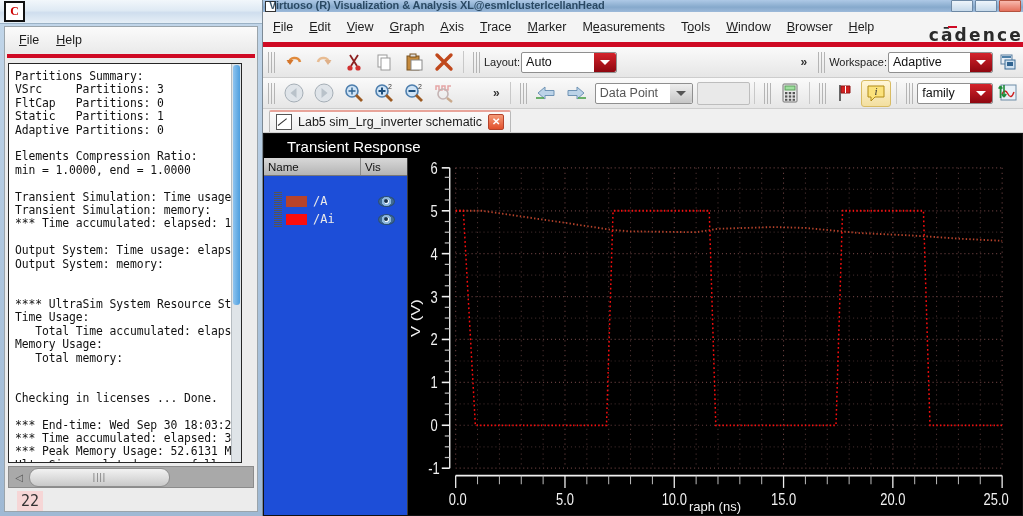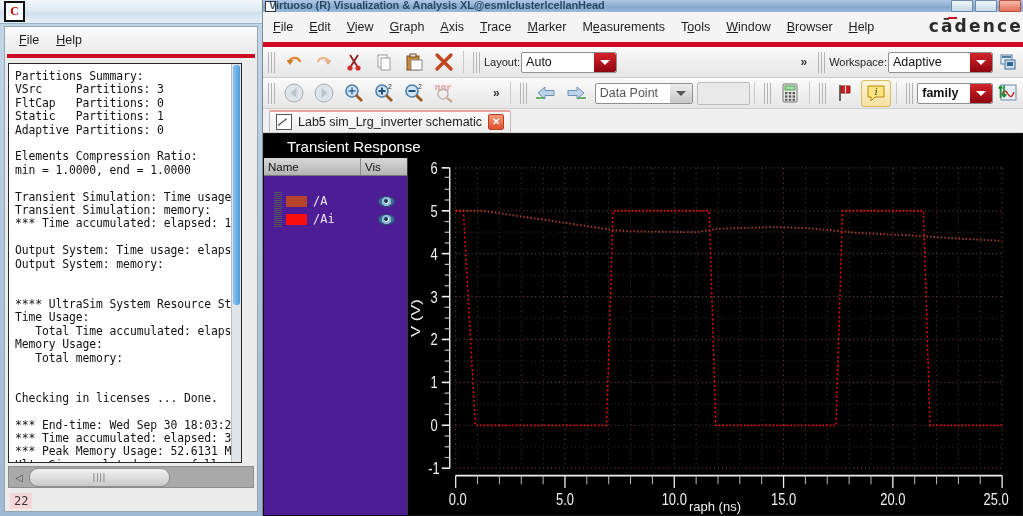--- a/index.html
+++ b/index.html
@@ -64,21 +64,21 @@
   #log-vthumb{position:absolute;left:1px;top:1px;width:7px;height:240px;
     background:linear-gradient(90deg,#8fc4ef,#4d9ede);border-radius:3px;}
   #logwin-hscrollwrap{margin:3px 3px 0 3px;height:22px;display:flex;align-items:center;
     background:#a9a9a9;border:1px solid #8b8b8b;box-sizing:border-box;}
   #log-harrow{width:20px;height:18px;display:flex;align-items:center;justify-content:center;
     color:#555;font-size:10px;}
   #log-hthumb{height:17px;flex:0 0 139px;border-radius:9px;
     background:linear-gradient(180deg,#f2f2f2,#c9c9c9);border:1px solid #8e8e8e;
     display:flex;align-items:center;justify-content:center;color:#777;font-size:9px;letter-spacing:1px;}
   #logwin-statuswrap{margin:3px 0 0 0;height:20px;background:#ececec;display:flex;align-items:center;}
-  #logwin-status{margin-left:5px;background:#f6d6d6;color:#333;font-size:12px;
+  #logwin-status{margin-left:12px;background:#f6d6d6;color:#333;font-size:15px;
     font-family:"DejaVu Sans Mono",monospace;padding:1px 4px;}
 
   
   #vwin{left:262px;top:0;width:761px;height:516px;background:#f0f0f0;
     border-left:1px solid #7d8a95;box-sizing:border-box;}
   #v-title{
     height:12px;width:100%;
     background:linear-gradient(180deg,#aec9e6 0%,#86a9cc 60%,#9dbada 100%);
     display:flex;align-items:center;overflow:hidden;box-sizing:border-box;
     padding-left:6px;position:relative;
@@ -89,21 +89,21 @@
     transform:translateY(-1px);letter-spacing:-0.1px;opacity:.85;}
   #v-winbtns{position:absolute;right:2px;top:0px;display:flex;gap:2px;}
   #v-winbtns span{width:20px;height:10px;border:1px solid #6d88a4;
     background:linear-gradient(180deg,#eef5fb,#c6d9ea);display:block;border-radius:1px;}
   #v-winbtns span.close{background:linear-gradient(180deg,#f8b9ae,#e4705c);border-color:#b4523f;}
 
   #v-menubar{height:30px;background:#f4f4f4;display:flex;align-items:center;
     padding-left:10px;box-sizing:border-box;position:relative;}
   #v-menubar .mi{font-size:12.5px;color:#1c1c1c;margin-right:16px;cursor:default;white-space:nowrap;}
   #v-menubar .mi u{text-decoration:underline;}
-  #cadence-logo{position:absolute;right:0px;top:4px;font-family:"DejaVu Sans",sans-serif;
+  #cadence-logo{position:absolute;right:0px;top:13px;font-family:"DejaVu Sans",sans-serif;
     font-size:17px;letter-spacing:2.2px;color:#2b2b2b;font-weight:600;}
   #cadence-logo .bar{position:absolute;left:19px;top:1px;width:9px;height:2px;background:#cf0a24;}
   #v-redbar{height:5px;background:#cf0a24;}
 
   .toolbar{height:31px;background:linear-gradient(180deg,#fafafa,#e6e6e6);
     border-bottom:1px solid #cdcdcd;display:flex;align-items:center;box-sizing:border-box;}
   .grip{width:8px;height:21px;margin:0 3px 0 5px;flex:none;
     background:repeating-linear-gradient(90deg,#b4b4b4 0 1px,transparent 1px 3px);}
   .tbtn{width:28px;height:25px;margin:0 1px;display:flex;align-items:center;justify-content:center;
     flex:none;border-radius:3px;}
@@ -137,21 +137,21 @@
     background:linear-gradient(180deg,#f59a78,#e1502c);color:#fff;font-size:10px;font-weight:bold;
     display:flex;align-items:center;justify-content:center;line-height:1;}
 
   #plotpane{position:relative;height:calc(516px - 12px - 30px - 5px - 31px - 31px - 24px);
     background:#000;border:1px solid #111;box-sizing:border-box;overflow:hidden;}
   #plot-title{height:24px;background:#000;color:#fff;font-size:15px;
     display:flex;align-items:center;padding-left:23px;box-sizing:border-box;}
   #plot-main{position:absolute;left:0;top:24px;right:0;bottom:0;display:flex;}
 
   
-  #siglist{width:143px;background:#4c1d95;flex:none;position:relative;
+  #siglist{width:143px;background:#1d4ed8;flex:none;position:relative;
     border-right:1px solid #3a3a3a;}
   #sig-head{height:18px;display:flex;background:linear-gradient(180deg,#d8d8d8,#b4b4b4);
     border-bottom:1px solid #777;box-sizing:border-box;}
   #sig-head .col{font-size:11.5px;color:#111;display:flex;align-items:center;padding-left:4px;}
   #sig-head .col.name{flex:1;border-right:1px solid #8a8a8a;}
   #sig-head .col.vis{width:42px;}
   .sigrow{height:18px;display:flex;align-items:center;padding-left:10px;box-sizing:border-box;}
   .sigrow .tree{width:8px;height:18px;flex:none;
     background:repeating-linear-gradient(180deg,#555 0 1px,transparent 1px 2px);}
   .sigrow .swatch{width:21px;height:11px;margin:0 6px 0 4px;flex:none;}
@@ -457,21 +457,21 @@
     </div>
     <div class="tbtn active">
       <svg width="22" height="22" viewBox="0 0 22 22">
           <path d="M3 4 h16 v11 h-9 l-4 4 v-4 h-3 z" fill="#fbe27a" stroke="#b08b16"></path>
           <text x="9.6" y="13" font-size="11" font-style="italic" font-family="Liberation Serif,serif" fill="#333">i</text>
         </svg>
     </div>
 
     <div class="tsep"></div>
     <div class="grip"></div>
-    <div class="combo" style="width:92px;font-weight:bold;">
+    <div class="combo" style="width:92px;">
       <span class="val">family</span>
       <span class="arrow">
           <i></i>
         </span>
     </div>
     <div class="tbtn">
       <svg width="22" height="22" viewBox="0 0 22 22">
           <rect x="4" y="3" width="15" height="15" fill="#e9f1f8" stroke="#6d8ba6"></rect>
           <path d="M5 12 q3 -6 6 0 t6 -2" stroke="#cc2222" stroke-width="1.4" fill="none"></path>
           <path d="M7 3 v12 M7 15 l-2.2 -3 M7 15 l2.2 -3" stroke="#1e8c3a" stroke-width="1.6" fill="none"></path>

